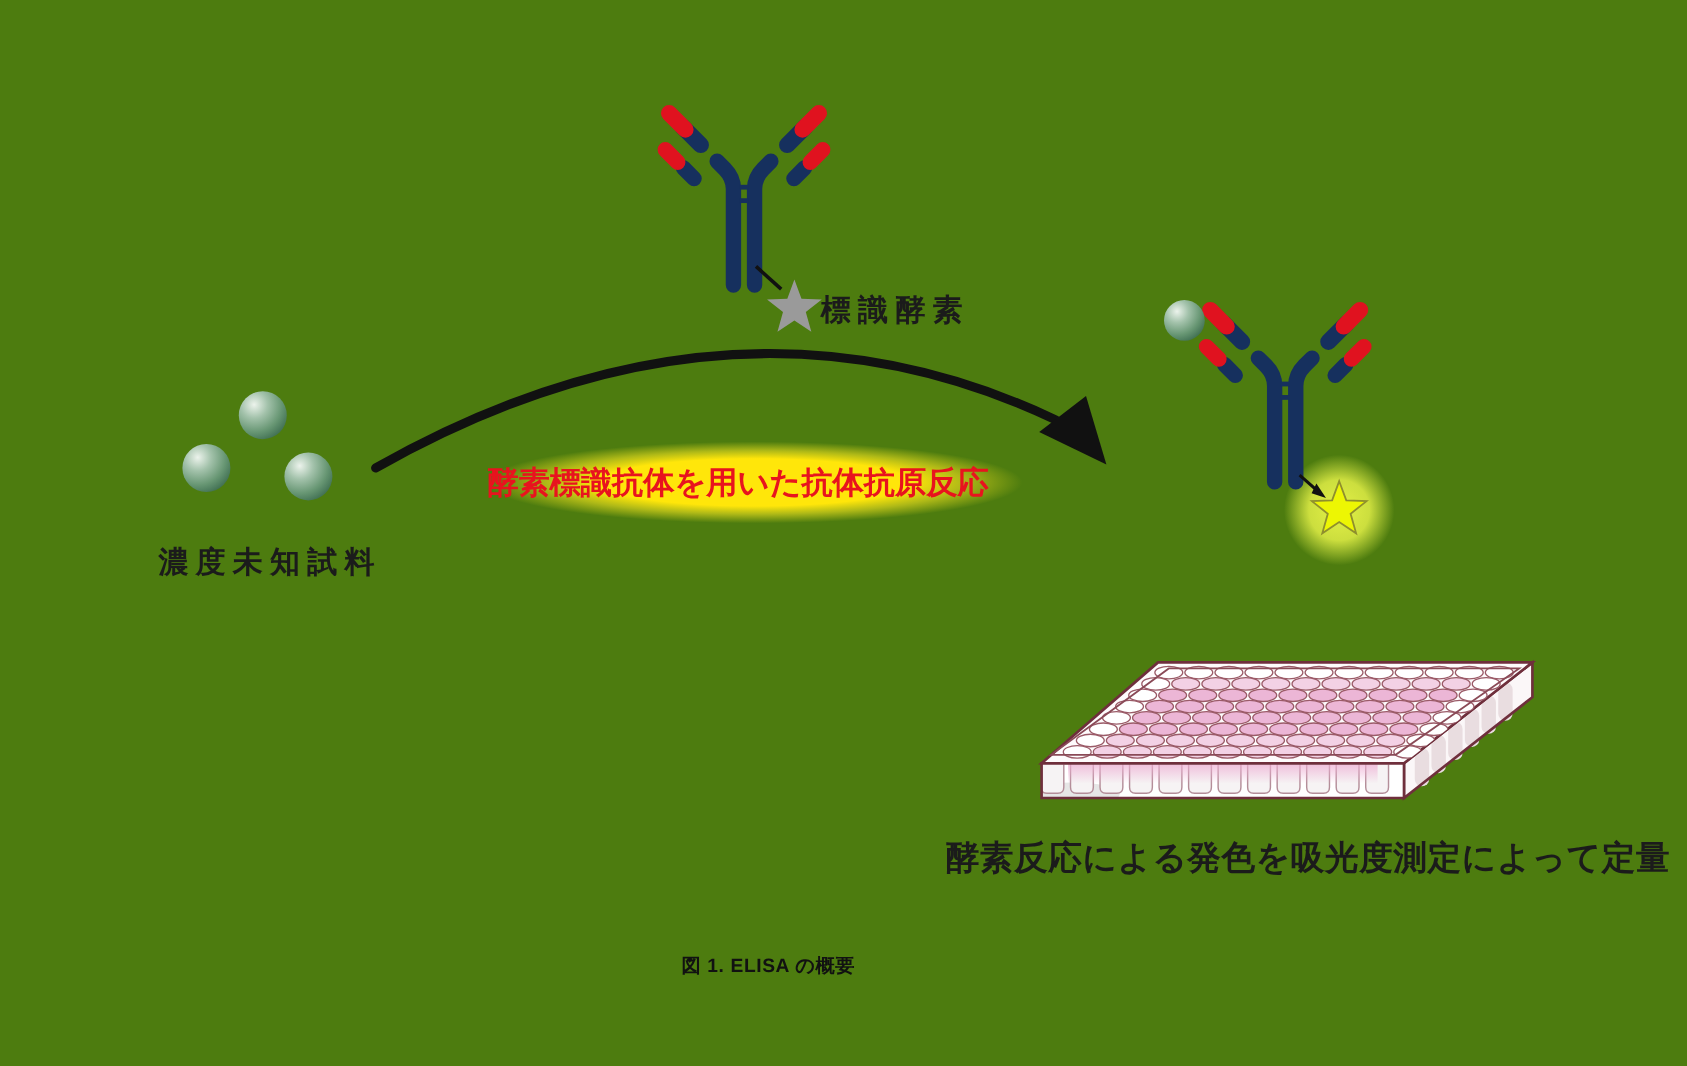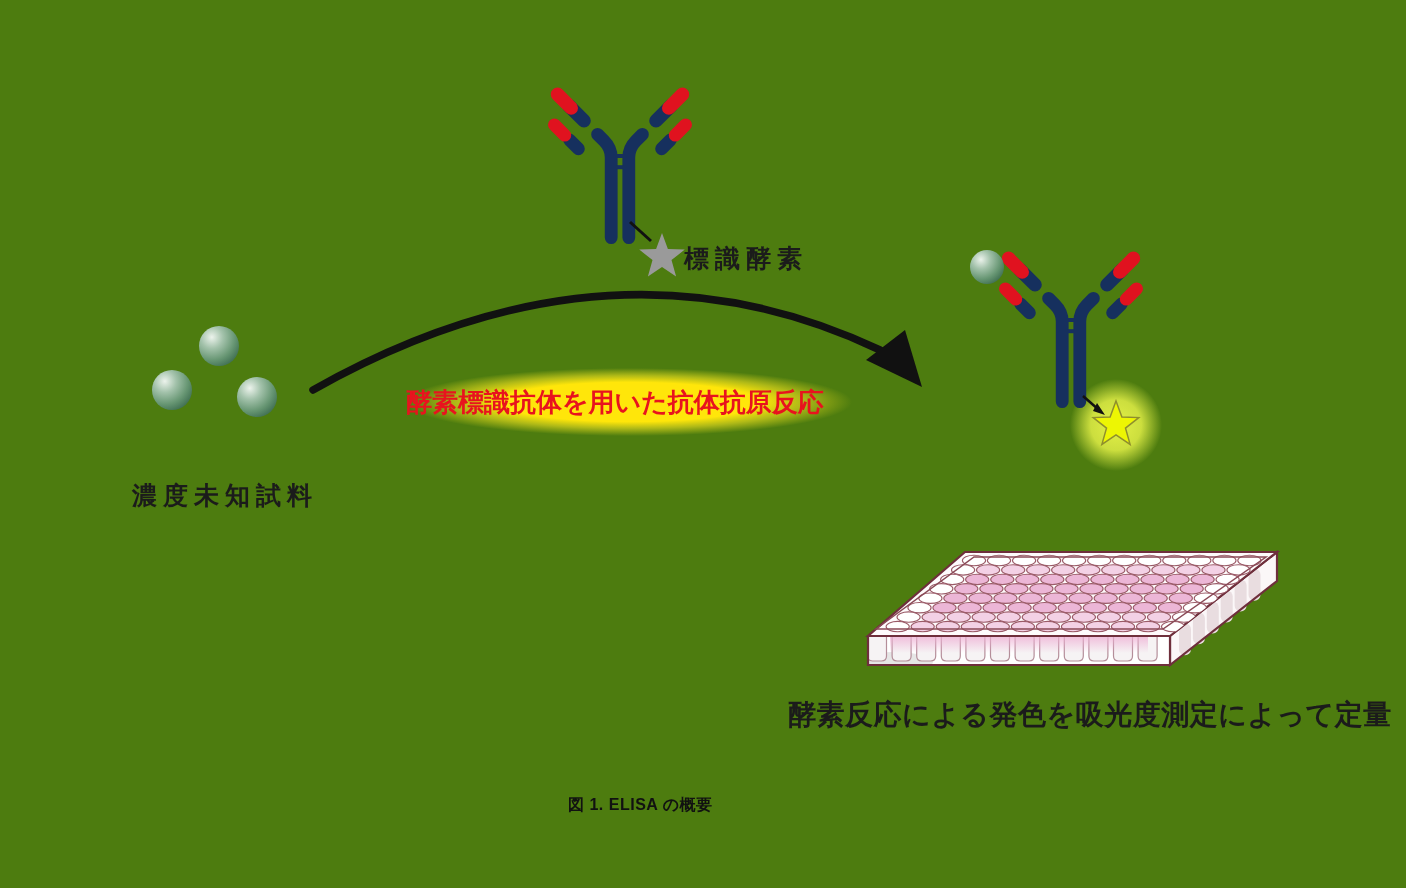--- a/index.html
+++ b/index.html
@@ -241,21 +241,21 @@
           <ellipse cx="1123.0" cy="626.6" rx="11.6" ry="5.2" fill="#eaaed2" fill-opacity="0.55" stroke="#9b5b68" stroke-width="1.1"></ellipse>
           <ellipse cx="1148.1" cy="626.6" rx="11.6" ry="5.2" fill="#eaaed2" fill-opacity="0.55" stroke="#9b5b68" stroke-width="1.1"></ellipse>
           <ellipse cx="1173.1" cy="626.6" rx="11.6" ry="5.2" fill="#ffffff" fill-opacity="1" stroke="#9b5b68" stroke-width="1.1"></ellipse>
         </g>
       <path d="M974,557 L1266,557 L1163,629 L876,629 Z" fill="none" stroke="#8a4a57" stroke-width="1.5"></path>
     </g>
   </svg>
 
   <div class="lbl wide" id="enzyme-label" style="left:684px;top:242px;">標識酵素</div>
 
-  <div class="lbl wide" id="sample-label" style="left:132px;top:479px;">濃度未知試料</div>
+  <div class="lbl wide" id="sample-label" style="left:132px;top:452px;">濃度未知試料</div>
 
   <div id="reaction-glow">
     <span id="reaction-label">酵素標識抗体を用いた抗体抗原反応</span>
   </div>
 
 
   <div class="lbl" id="quantify-label" style="left:788px;top:696px;">酵素反応による発色を吸光度測定によって定量</div>
 
   <div id="figure-caption">図 1. ELISA の概要</div>
 </div>

